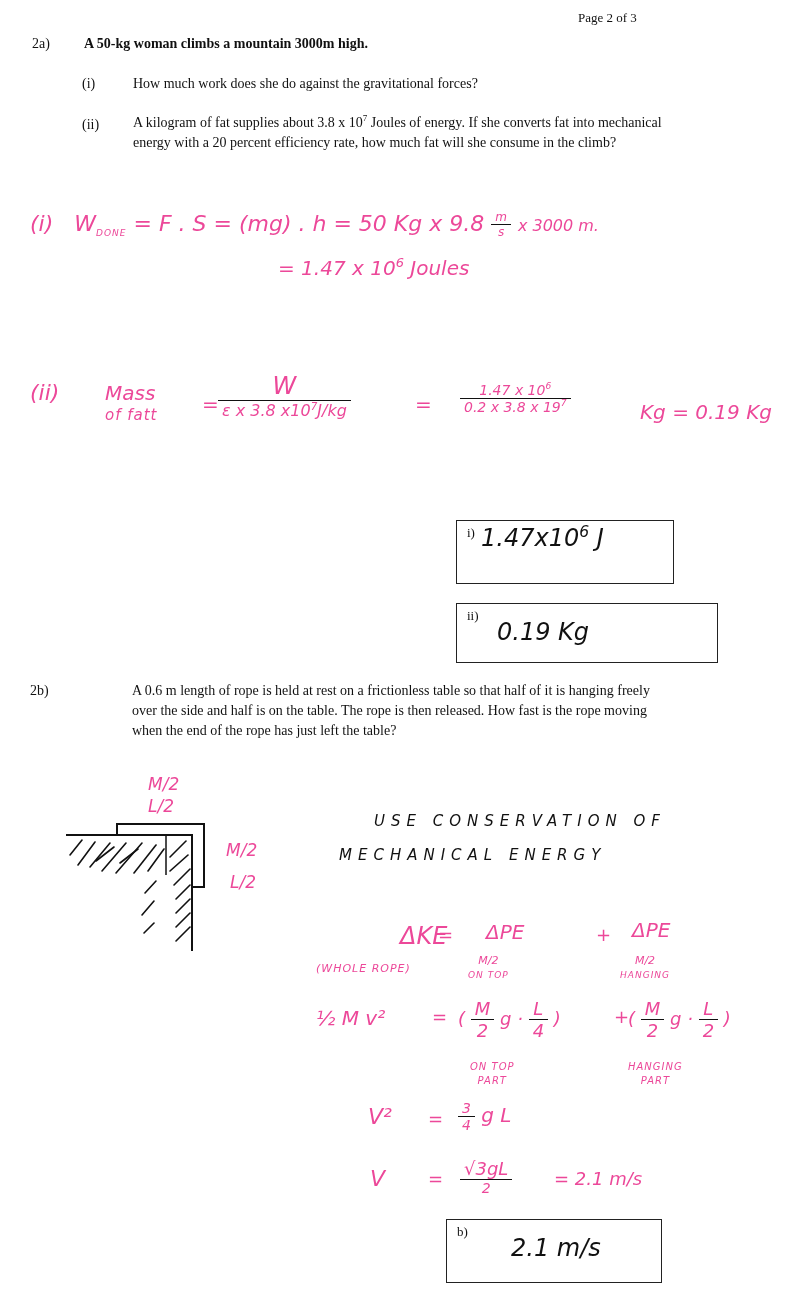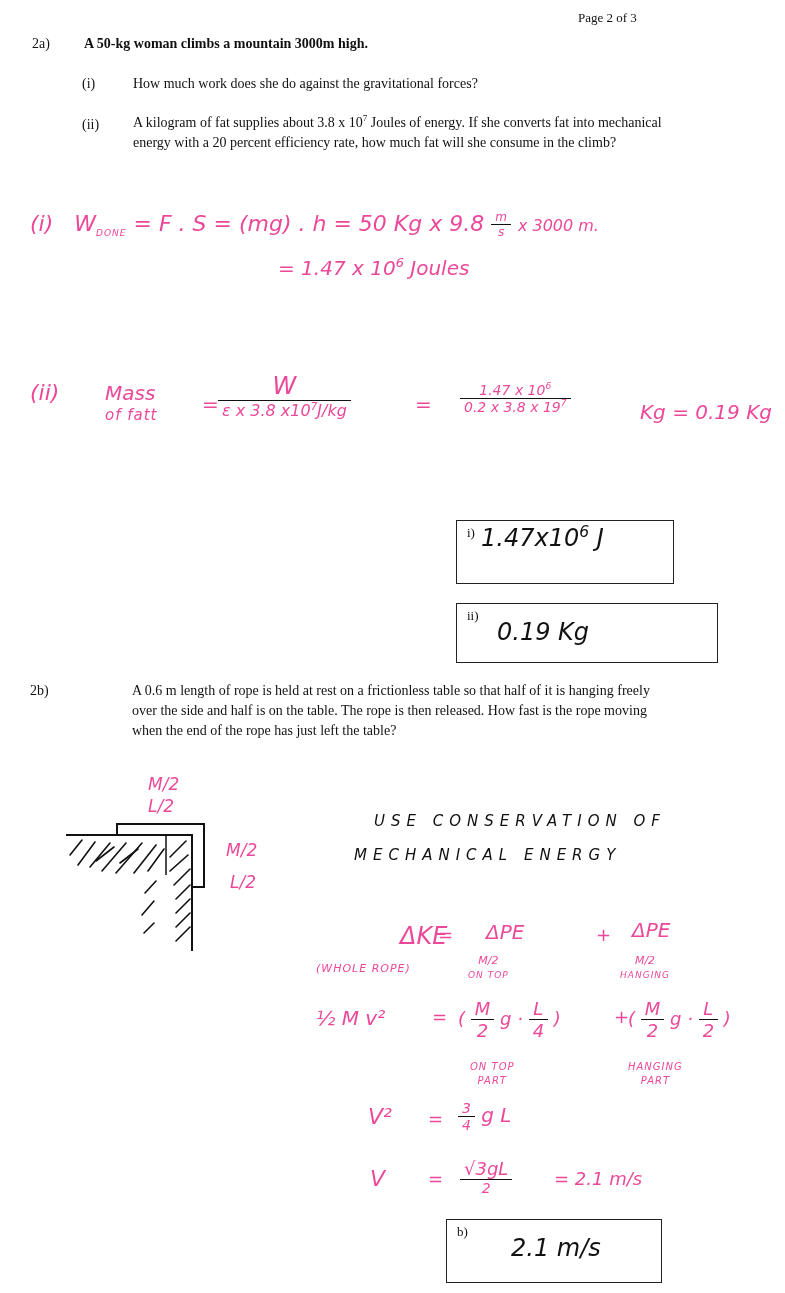--- a/index.html
+++ b/index.html
@@ -105,21 +105,21 @@
       <path d="M126 98 L140 84"></path>
       <path d="M126 112 L140 98"></path>
     <path d="M126 126 L140 112"></path>
       <path d="M95 78 L106 66"></path>
       <path d="M92 100 L104 86"></path>
     <path d="M94 118 L104 108"></path>
   </g>
 </svg>
 
 <div class="abs caps" style="left:342px; top:812px;margin-left:32px;">USE  CONSERVATION  OF</div>
-<div class="abs caps" style="left:354px; top:846px;">MECHANICAL  ENERGY</div>
+<div class="abs caps" style="left:339px; top:846px;">MECHANICAL  ENERGY</div>
 
 <div class="abs hand" style="left:352px; top:922px; font-size:24px;margin-left:48px;">ΔKE</div>
 <div class="abs hand" style="left:438px; top:924px; font-size:18px;">=</div>
 <div class="abs hand" style="left:486px; top:920px; font-size:20px;">ΔPE</div>
 <div class="abs hand" style="left:596px; top:924px; font-size:18px;">+</div>
 <div class="abs hand" style="left:632px; top:918px; font-size:20px;">ΔPE</div>
 
 <div class="abs hand small" style="left:316px; top:962px; font-size:11px;">(WHOLE ROPE)</div>
 <div class="abs hand" style="left:468px; top:954px; font-size:11px; text-align:center; line-height:14px;">
   <div>M/2</div>

